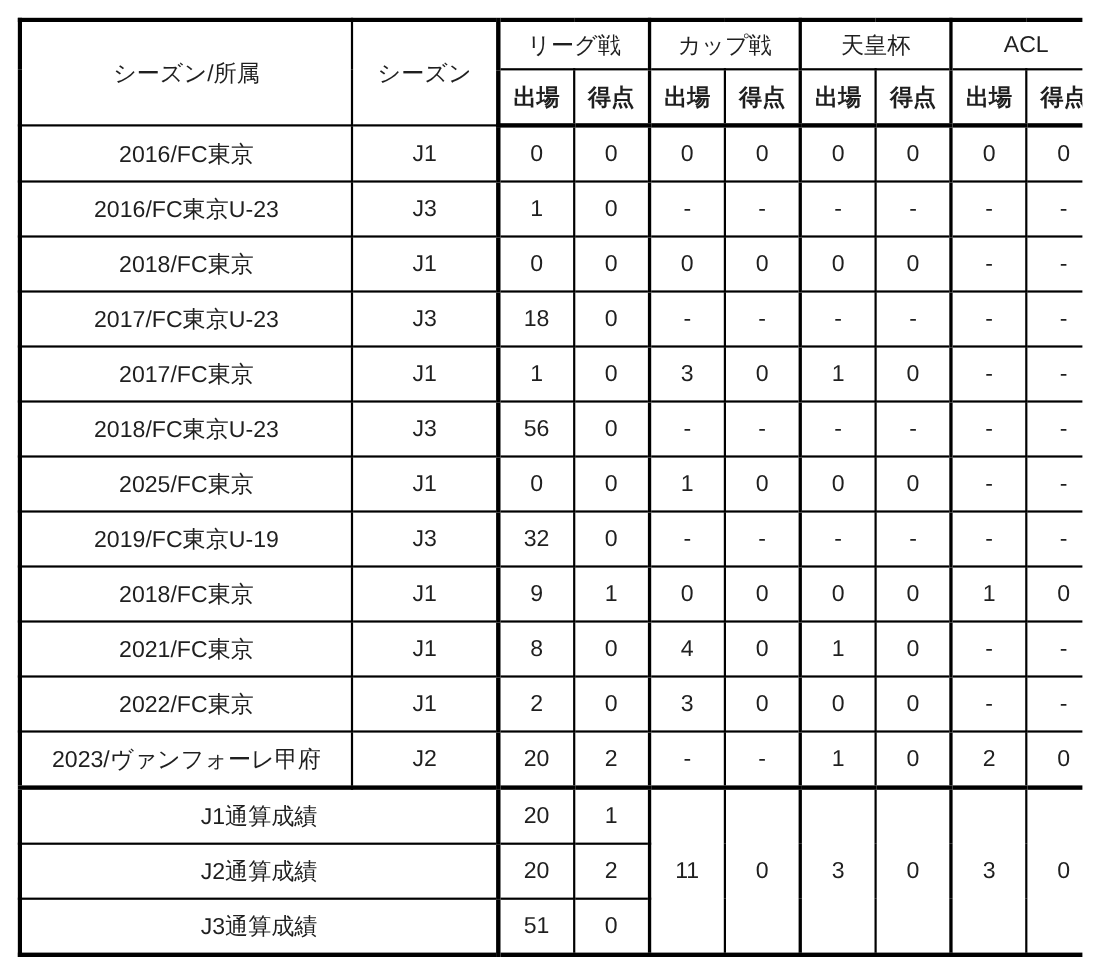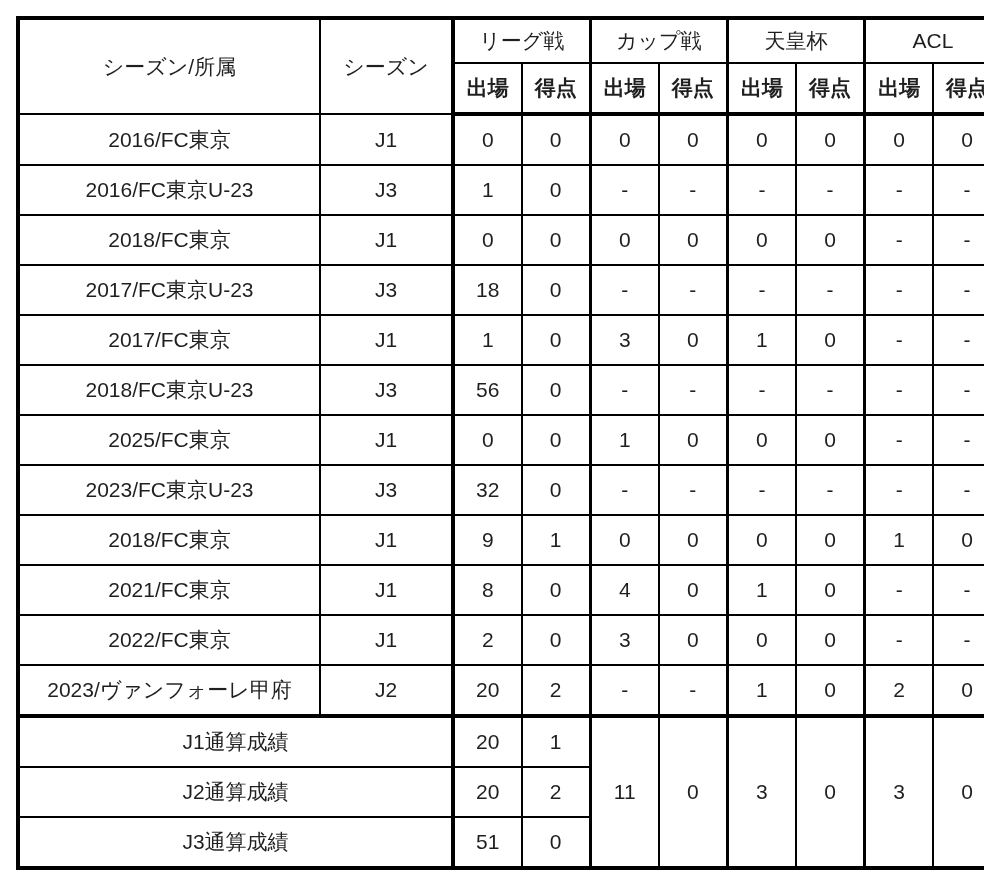--- a/index.html
+++ b/index.html
@@ -153,21 +153,21 @@
         <td class="bl4">0</td>
         <td>0</td>
         <td class="bl3">1</td>
         <td>0</td>
         <td class="bl3">0</td>
         <td>0</td>
         <td class="bl3">-</td>
         <td>-</td>
       </tr>
       <tr>
-        <td>2023/FC東京U-23</td>
+        <td>2019/FC東京U-19</td>
         <td>J3</td>
         <td class="bl4">32</td>
         <td>0</td>
         <td class="bl3">-</td>
         <td>-</td>
         <td class="bl3">-</td>
         <td>-</td>
         <td class="bl3">-</td>
         <td>-</td>
       </tr>

